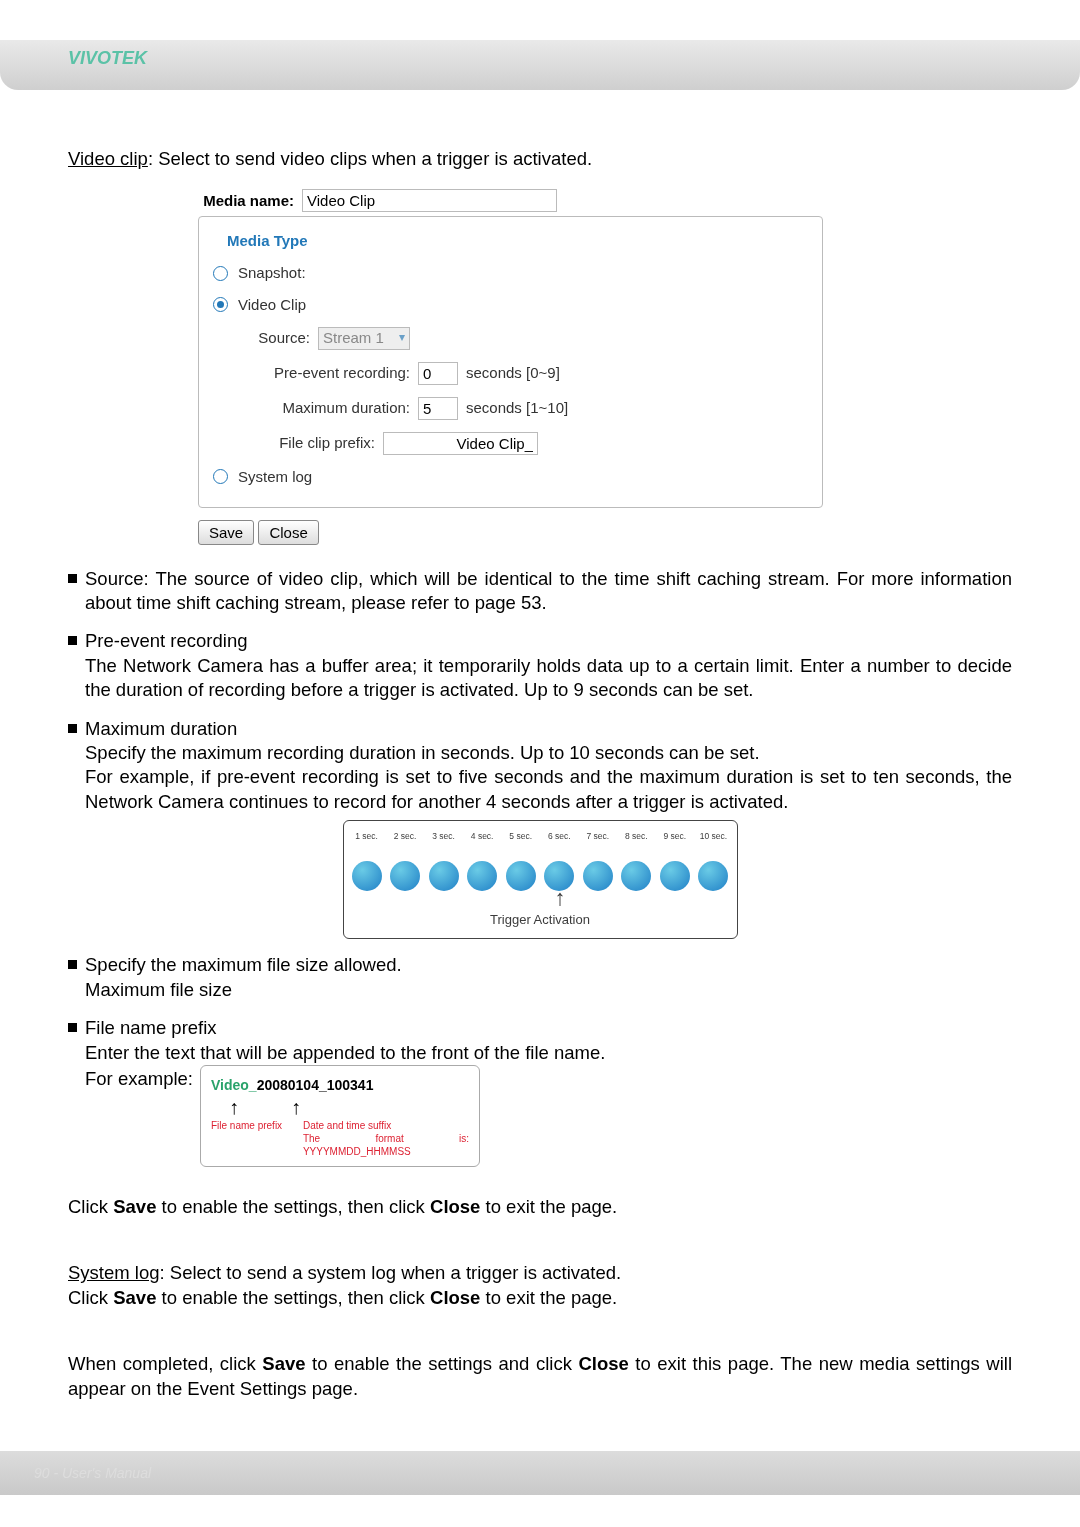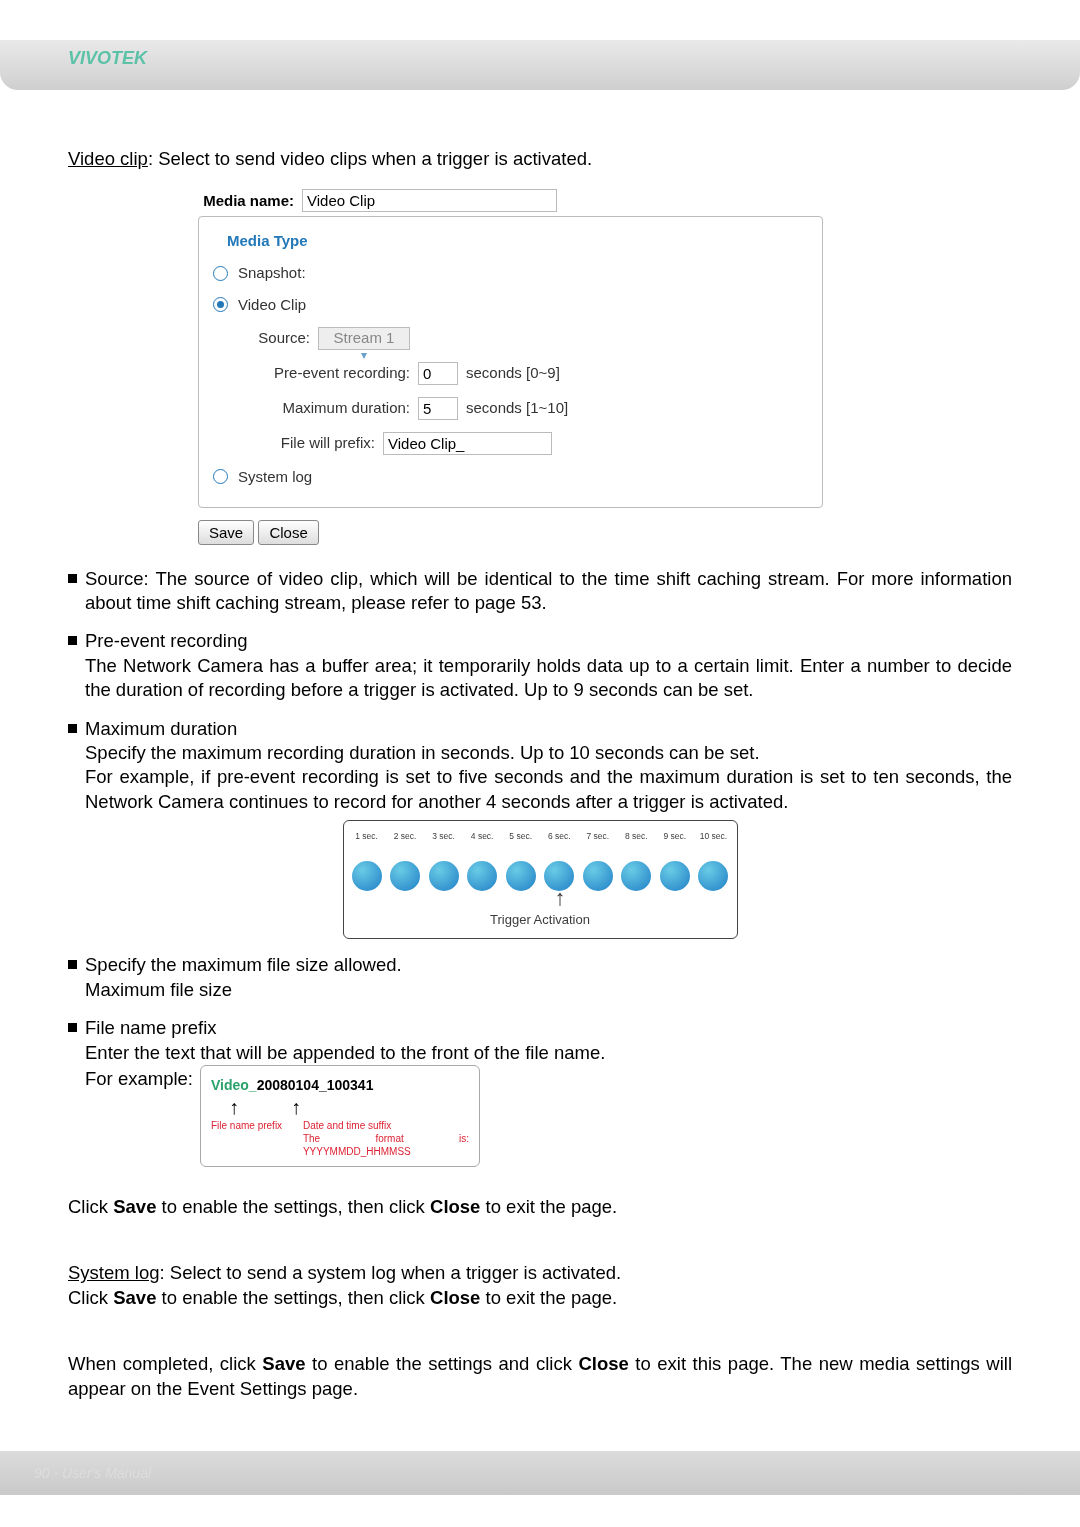--- a/index.html
+++ b/index.html
@@ -77,21 +77,20 @@
     border: 1px solid #bbb;
     background: #eee;
     color: #888;
     display: inline-flex;
     align-items: center;
     justify-content: space-between;
     width: 92px;
     height: 23px;
     padding: 0 4px;
     font-size: 15px;
-    flex-direction: column;
   }
   .sel .chev { color: #6aa0c8; font-size: 12px; }
   .btnbar { margin-top: 12px; }
   button.ui {
     background: linear-gradient(#fff, #ddd);
     border: 1px solid #888;
     border-radius: 3px;
     padding: 3px 10px;
     font-size: 15px;
     cursor: pointer;
@@ -198,22 +197,22 @@
           <span class="flab">Pre-event recording:</span>
           <input type="text" style="width: 40px;" value="0">
           <span class="fsuffix">seconds [0~9]</span>
         </div>
         <div class="frow">
           <span class="flab">Maximum duration:</span>
           <input type="text" style="width: 40px;" value="5">
           <span class="fsuffix">seconds [1~10]</span>
         </div>
         <div class="frow">
-          <span class="flab" style="width:130px">File will prefix:</span>
-          <input type="text" style="width: 169px;" value="Video Clip_">
+          <span class="flab" style="width:130px">File clip prefix:</span>
+          <input type="text" style="width: 155px; text-align: right;" value="Video Clip_">
         </div>
       </div>
 
       <div class="radio-row">
         <span class="radio"></span>
         <span>System log</span>
       </div>
     </div>
     <div class="btnbar">
       <button class="ui">Save</button>

